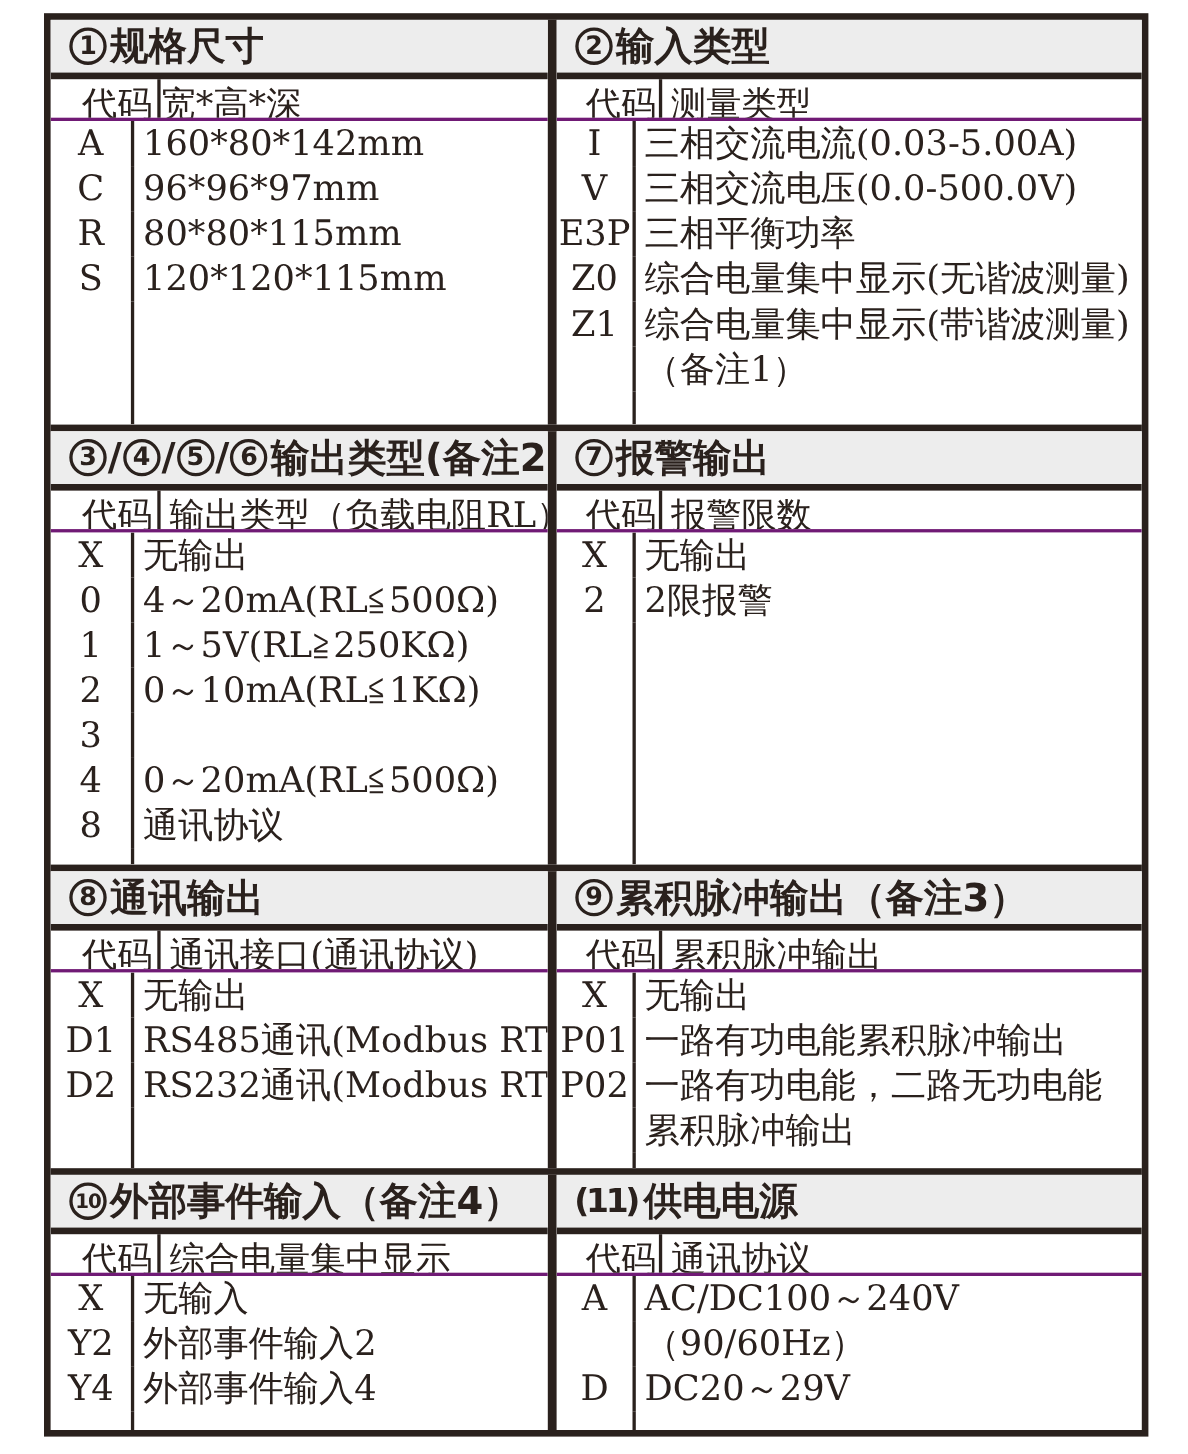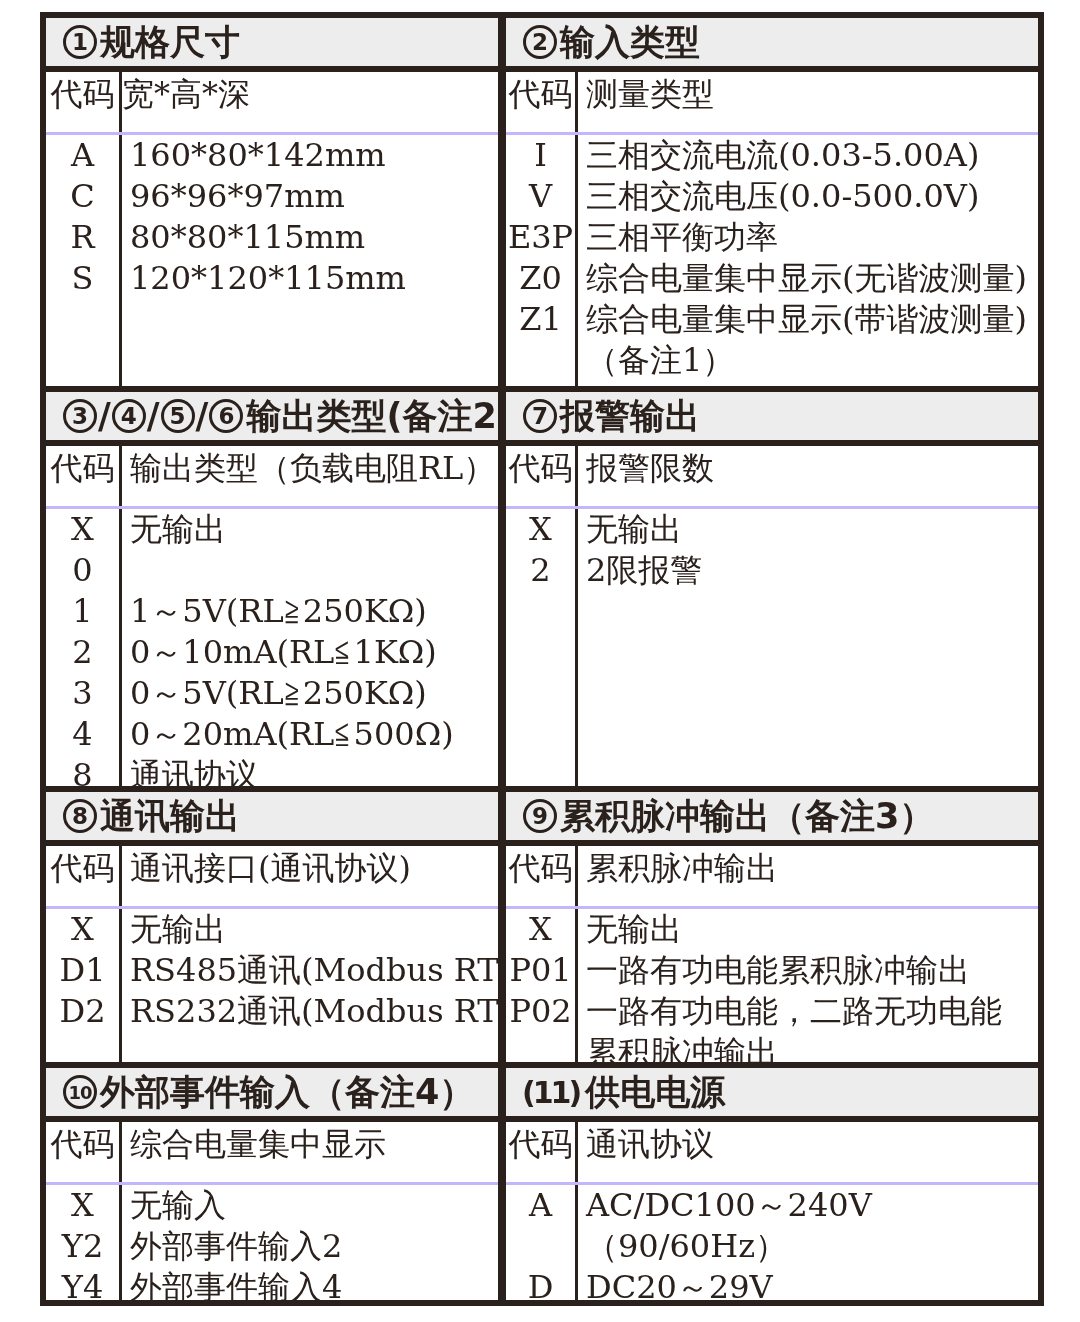--- a/index.html
+++ b/index.html
@@ -35,22 +35,22 @@
     font-size:23px; font-weight:700; margin:0 1px;
     font-family:"DejaVu Sans","Liberation Sans",sans-serif;
   }
   .circle-badge.two { font-size:18px; letter-spacing:-1px; }
   .paren-badge {
     font-size:30px; font-weight:700; letter-spacing:-3px; margin-right:4px;
     font-family:"DejaVu Sans","Liberation Sans",sans-serif;
     text-align:right;
   }
   .colhdr {
-    display:flex; height:63px; border-bottom:3px solid #c4b5fd;
-    font-size:32px; line-height:44px; flex:0 0 auto; white-space:nowrap;
+    display:flex; height:38px; border-bottom:3px solid #701a75;
+    font-size:32px; line-height:44px; flex:0 0 auto; white-space:nowrap;padding-left:24px;
   }
   .rows { display:flex; flex-direction:column; flex:1 1 auto; min-height:0; overflow:hidden; }
   .row { display:flex; flex:0 0 auto; font-size:32px; line-height:41px; white-space:nowrap; }
   .row.filler { flex:1 1 auto; }
   .code-col {
     width:76px; flex:0 0 auto; border-right:3px solid #2a211d;
     text-align:center; overflow:hidden;
   }
   .sec-right .code-col { width:72px; }
   .desc-col { flex:1 1 auto; padding-left:8px; min-width:0; overflow:hidden; }
@@ -152,32 +152,32 @@
           <span class="code-col">代码</span>
           <span class="desc-col">输出类型（负载电阻RL）</span>
         </div>
         <div class="rows">
           <div class="row">
               <span class="code-col">X</span>
               <span class="desc-col">无输出</span>
             </div>
           <div class="row">
               <span class="code-col">0</span>
+              <span class="desc-col">4～20mA(RL≦500Ω)</span>
             </div>
           <div class="row">
               <span class="code-col">1</span>
               <span class="desc-col">1～5V(RL≧250KΩ)</span>
             </div>
           <div class="row">
               <span class="code-col">2</span>
               <span class="desc-col">0～10mA(RL≦1KΩ)</span>
             </div>
           <div class="row">
               <span class="code-col">3</span>
-              <span class="desc-col">0～5V(RL≧250KΩ)</span>
             </div>
           <div class="row">
               <span class="code-col">4</span>
               <span class="desc-col">0～20mA(RL≦500Ω)</span>
             </div>
           <div class="row">
               <span class="code-col">8</span>
               <span class="desc-col">通讯协议</span>
             </div>
           <div class="row filler">

